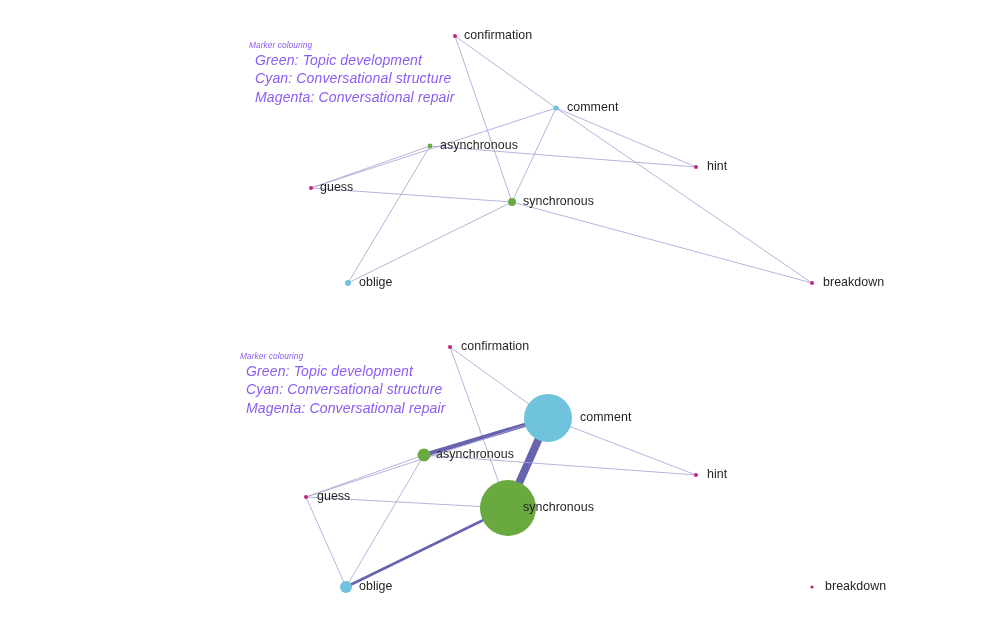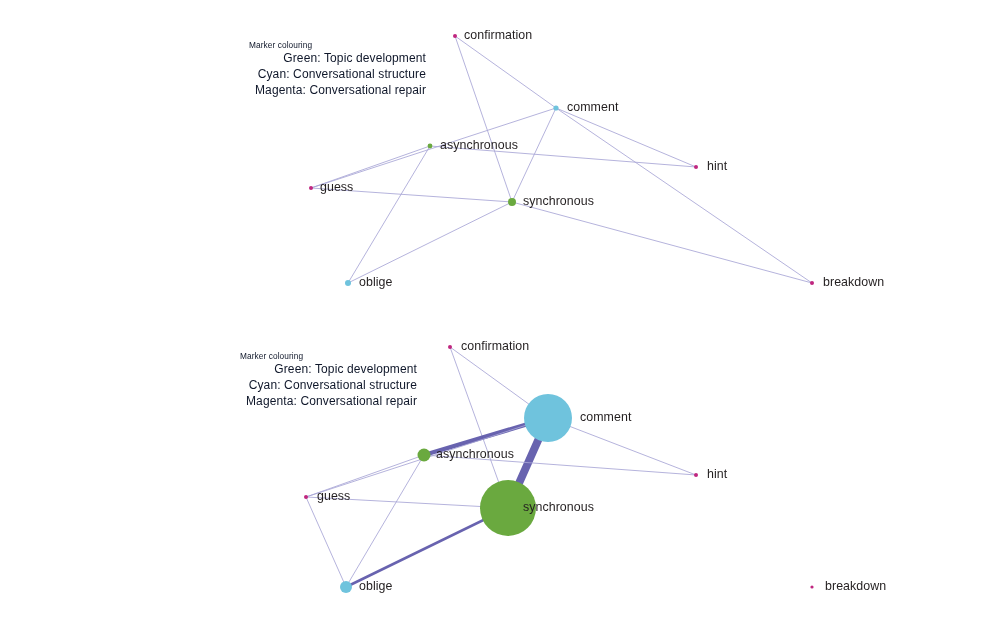--- a/index.html
+++ b/index.html
@@ -26,34 +26,34 @@
     position: absolute;
     left: 0;
     top: 0;
     width: 1001px;
     height: 320px;
     display: block;
   }
 
   .legend {
     position: absolute;
-    color: #0f172a;
+    color: #8b5cf6;
     line-height: 1.32;
     white-space: nowrap;
     user-select: none;
+    font-style: italic;
   }
   .legend .legend-title {
     font-size: 8.3px;
     letter-spacing: 0.01em;
   }
   .legend .legend-row {
-    font-size: 12px;
+    font-size: 14px;
     padding-left: 6px;
     letter-spacing: 0.01em;
-    text-align: right;
   }
 
   .node-label {
     position: absolute;
     font-size: 12.4px;
     color: #231f20;
     white-space: nowrap;
     user-select: none;
     letter-spacing: 0.005em;
     text-align: center;

